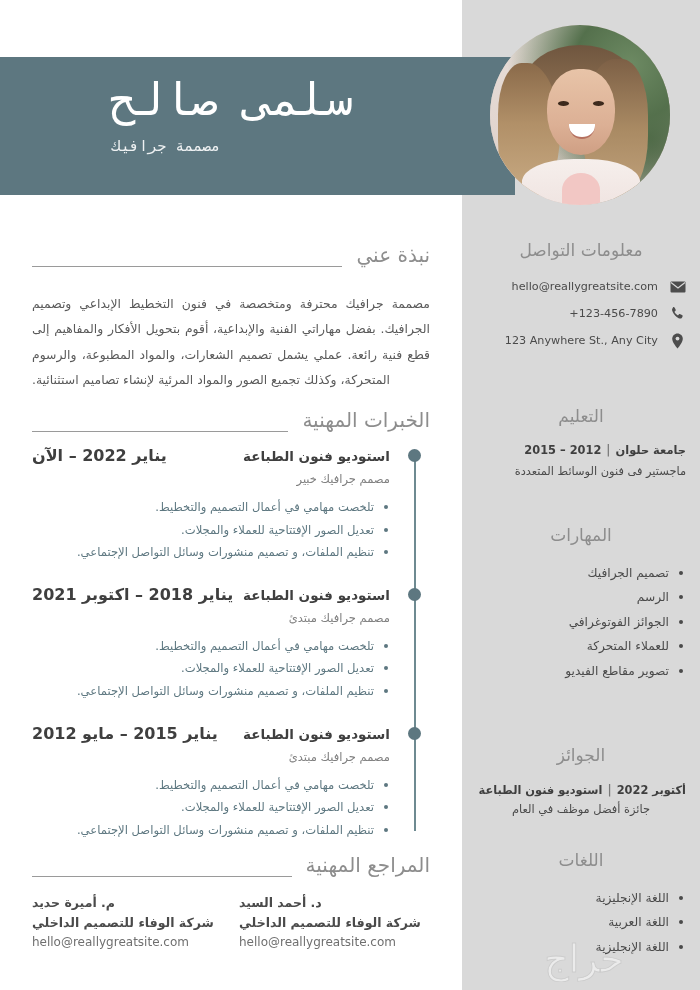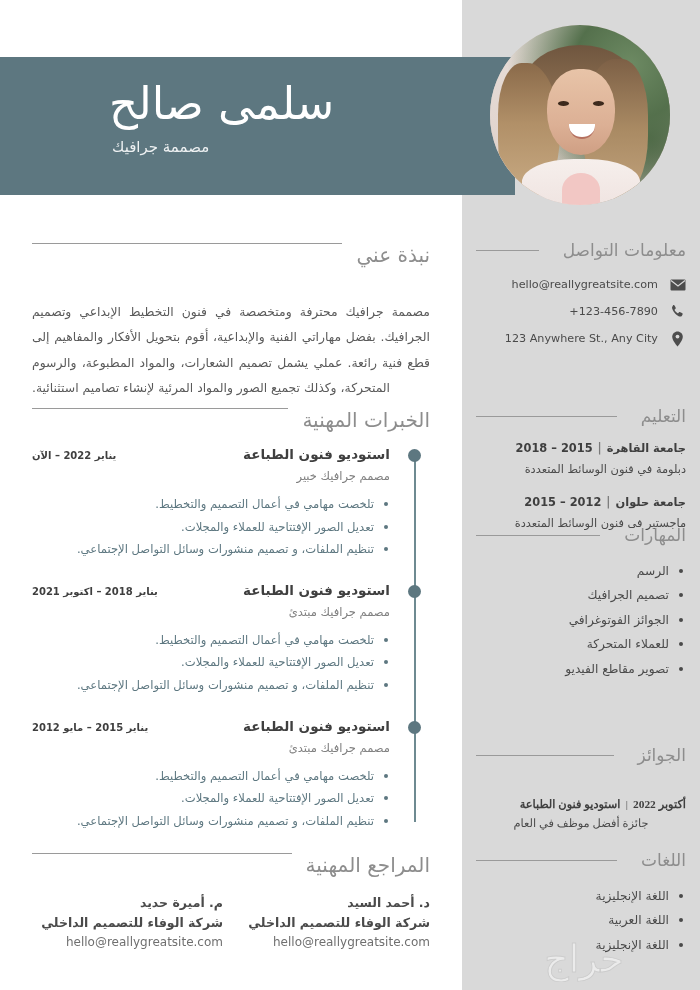--- a/index.html
+++ b/index.html
@@ -45,20 +45,21 @@
     top: 0;
     right: 0;
     width: 458px;
     height: 122px;
     display: flex;
     flex-direction: column;
     align-items: flex-start;
     justify-content: center;
     padding-right: 0;
     box-sizing: border-box;
+    font-family: Liberation Mono, monospace;
   }
   #name-title {
     color: #ffffff;
     font-size: 45px;
     font-weight: 400;
     line-height: 1.05;
     letter-spacing: 1px;
     margin: 0 0 0 52px;
     white-space: nowrap;
     align-self: flex-end;
@@ -163,40 +164,40 @@
     height: 990px;
     z-index: 4;
     box-sizing: border-box;
     padding: 0 0 0 0;
   }
 
   .sec { position: absolute; right: 32px; width: 398px; }
 
   .sec-head {
     display: flex;
-    align-items: flex-start;
+    align-items: flex-end;
     flex-direction: row;
     gap: 14px;
     width: 100%;
   }
   .sec-head .sec-title {
     color: #8d8d8d;
     font-size: 20px;
     font-weight: 400;
     white-space: nowrap;
     letter-spacing: 0.5px;
   }
   .sec-head .sec-rule {
     flex: 1 1 auto;
     height: 1px;
     background: #9a9a9a;
   }
 
   .about-body {
-    margin-top: 32px;
+    margin-top: 24px;
     color: #5a5a5a;
     font-size: 12.4px;
     line-height: 2.05;
     text-align: justify;
     text-align-last: left;
   }
 
   
   #exp-list {
     margin-top: 14px;
@@ -231,21 +232,21 @@
     align-items: baseline;
     justify-content: space-between;
   }
   .exp-company {
     color: #3f3f3f;
     font-size: 13.5px;
     font-weight: 700;
   }
   .exp-dates {
     color: #3f3f3f;
-    font-size: 10px;
+    font-size: 16px;
     font-weight: 700;
     direction: rtl;
     white-space: nowrap;
   }
   .exp-role {
     margin-top: 7px;
     color: #808080;
     font-size: 11.5px;
     text-align: right;
   }
@@ -276,21 +277,21 @@
   
   #refs-grid {
     margin-top: 18px;
     display: flex;
     flex-direction: row;
     justify-content: space-between;
     gap: 16px;
   }
   .ref-item {
     flex: 0 0 48%;
-    text-align: right;
+    text-align: left;
     direction: rtl;
   }
   .ref-name {
     color: #4a4a4a;
     font-size: 12.5px;
     font-weight: 700;
     margin-bottom: 5px;
   }
   .ref-company {
     color: #4a4a4a;
@@ -311,22 +312,22 @@
     right: 0;
     width: 238px;
     height: 990px;
     z-index: 5;
   }
   .side-sec { position: absolute; right: 14px; width: 210px; }
 
   .side-head {
     display: flex;
     align-items: center;
-    flex-direction: row;
-    gap: 24px;
+    flex-direction: column;
+    gap: 1px;
     width: 100%;
   }
   .side-head .side-title {
     color: #8d8d8d;
     font-size: 17px;
     font-weight: 400;
     white-space: nowrap;
   }
   .side-head .side-rule {
     flex: 1 1 auto;
@@ -403,21 +404,21 @@
     position: absolute;
     right: 3px;
     top: 10px;
     width: 4px;
     height: 4px;
     border-radius: 50%;
     background: #4a4a4a;
   }
 
   
-  .award-item { margin-top: 32px; font-family: Liberation Serif, serif; }
+  .award-item { margin-top: 16px; }
   .award-top {
     color: #3f3f3f;
     font-size: 11.4px;
     font-weight: 700;
     text-align: right;
     direction: rtl;
   }
   .award-top .award-sep { margin: 0 5px; color: #7a7a7a; }
   .award-desc {
     margin-top: 5px;
@@ -590,43 +591,37 @@
 
       </div>
     </section>
 
     <section class="side-sec" style="top:406px;">
       <div class="side-head">
         <span class="side-title">التعليم</span>
         <span class="side-rule"></span>
       </div>
 
-      <div class="edu-item">
-        <div class="edu-top">
-          <span>جامعة القاهرة</span><span class="edu-sep">|</span><span>2015 – 2018</span>
-        </div>
-        <div class="edu-desc">دبلومة في فنون الوسائط المتعددة</div>
-      </div>
 
       <div class="edu-item">
         <div class="edu-top">
           <span>جامعة حلوان</span><span class="edu-sep">|</span><span>2012 – 2015</span>
         </div>
         <div class="edu-desc">ماجستير فى فنون الوسائط المتعددة</div>
       </div>
     </section>
 
     <section class="side-sec" style="top:525px;">
       <div class="side-head">
         <span class="side-title">المهارات</span>
         <span class="side-rule"></span>
       </div>
       <ul class="side-list">
+        <li>تصميم الجرافيك</li>
         <li>الرسم</li>
-        <li>تصميم الجرافيك</li>
         <li>الجوائز الفوتوغرافي</li>
         <li>للعملاء المتحركة</li>
         <li>تصوير مقاطع الفيديو</li>
       </ul>
     </section>
 
     <section class="side-sec" style="top:745px;">
       <div class="side-head">
         <span class="side-title">الجوائز</span>
         <span class="side-rule"></span>

